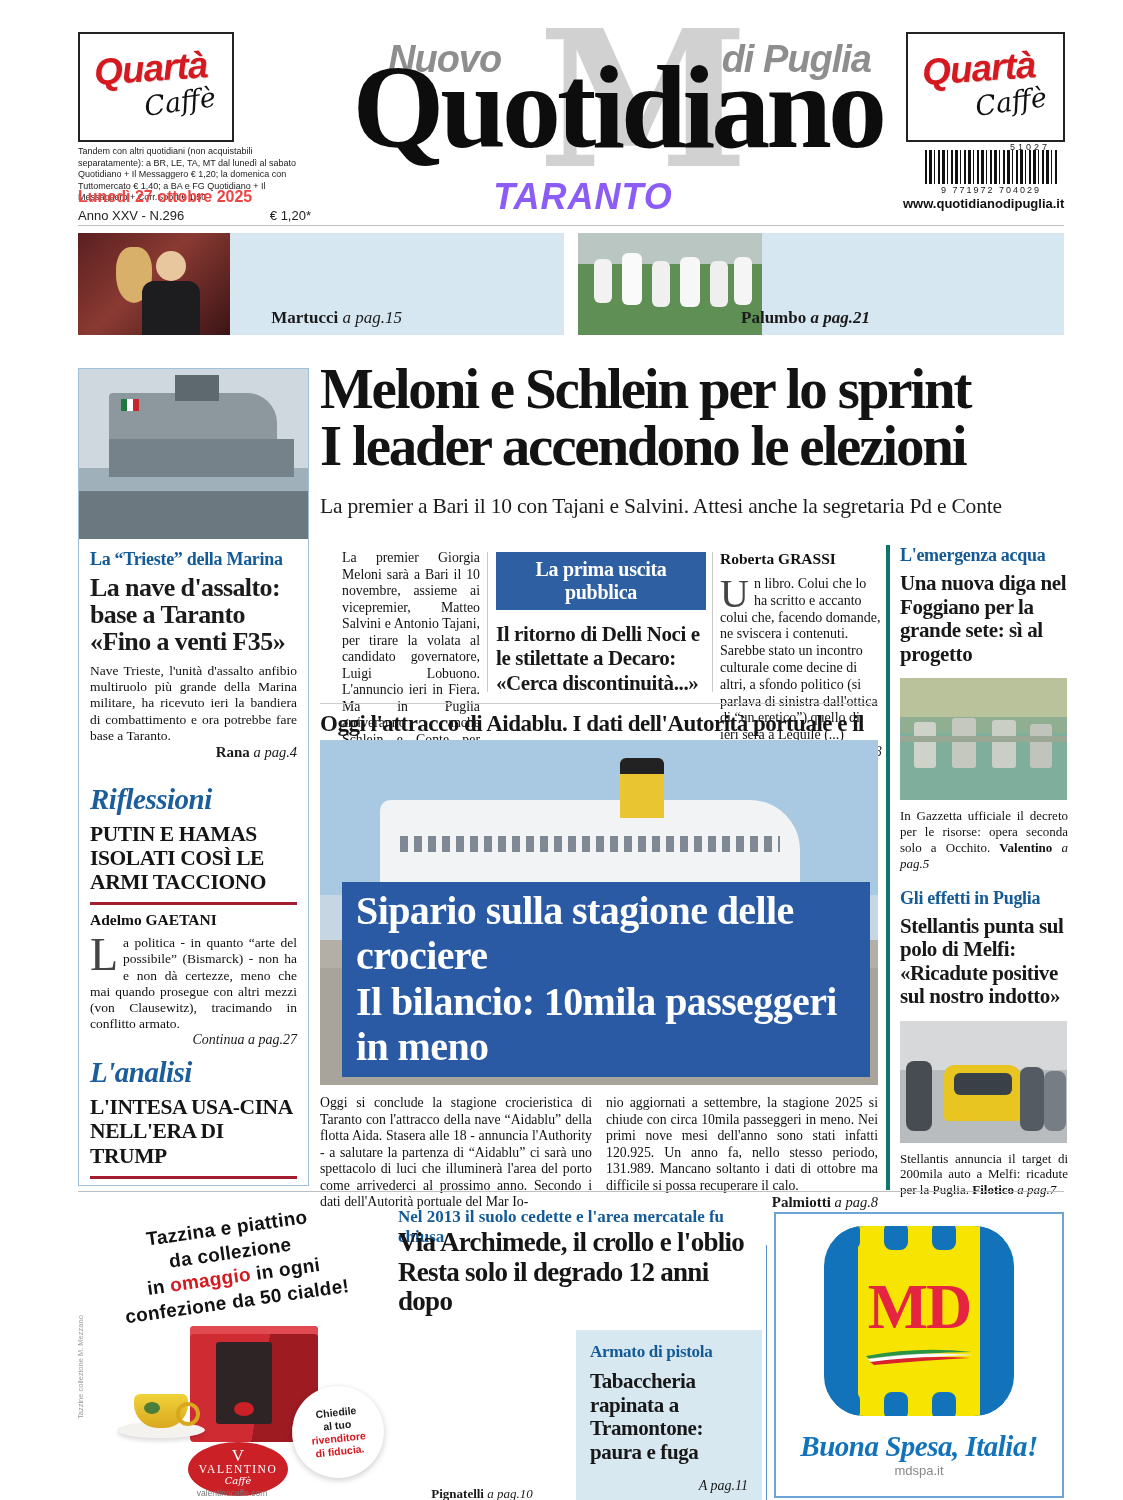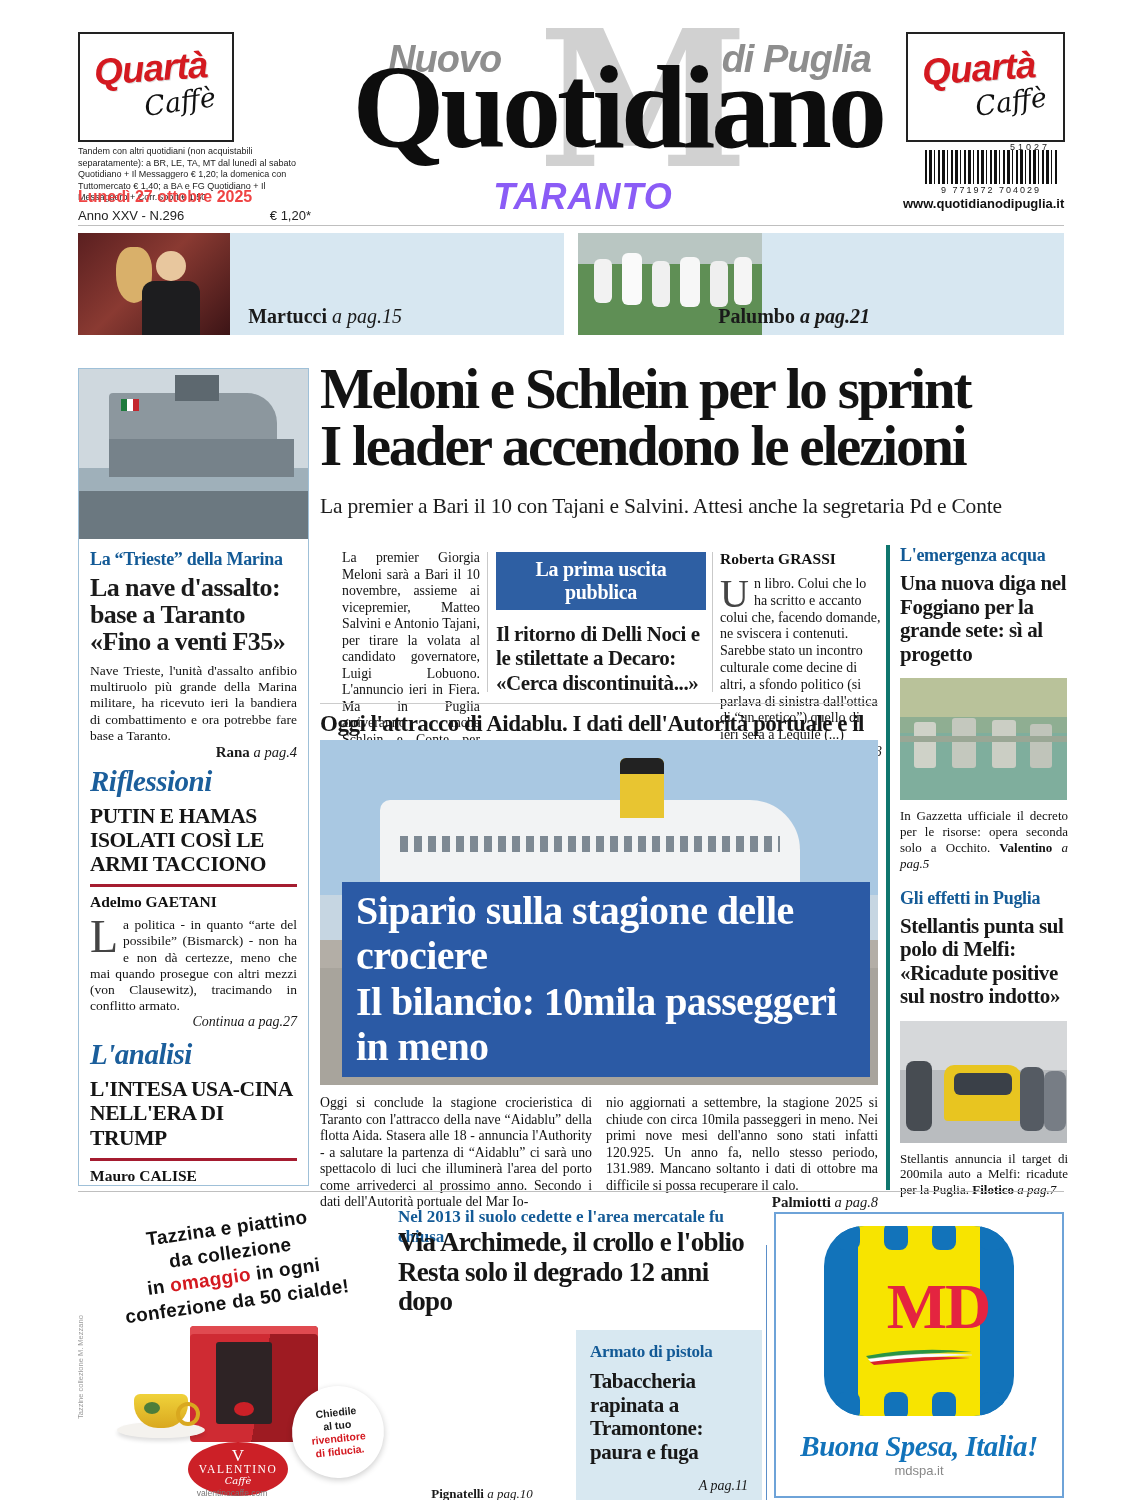--- a/index.html
+++ b/index.html
@@ -23,21 +23,21 @@
   .monogram{font-size:190px;font-weight:bold;color:#9a9a9a;opacity:.45;font-family:"DejaVu Serif",serif;}
   .nuovo{font-weight:bold;font-style:italic;font-size:38px;color:#8e8e8e;letter-spacing:-1px;}
   .qtitle{font-weight:bold;font-size:118px;letter-spacing:-4px;color:#0d0d0d;width:600px;text-align:right;}
   .taranto{font-weight:bold;font-style:italic;font-size:36px;color:#8b5cf6;letter-spacing:1px;}
   .barcode{height:34px;background:repeating-linear-gradient(90deg,#111 0 2px,#fff 2px 4px,#111 4px 7px,#fff 7px 9px,#111 9px 10px,#fff 10px 13px);}
   .bdigits{font-size:9px;letter-spacing:3px;color:#222;}
   .site{font-weight:bold;font-size:13px;color:#111;text-align:center;}
 
   
   .teaser{position:absolute;top:233px;height:102px;background:#d7e7f1;overflow:hidden;}
-  .t-byline{position:absolute;bottom:7px;font-size:20px;}
+  .t-byline{position:absolute;bottom:7px;font-size:17px;}
   .t-photo{position:absolute;top:0;right:0;height:102px;}
 
   
   .h1{font-weight:bold;font-size:57px;letter-spacing:-2.2px;line-height:1.0;color:#131313;}
   .deck{font-size:21.5px;letter-spacing:-0.2px;color:#1c1c1c;}
 
   
   #leftbox{left:78px;top:368px;width:231px;height:818px;border:1px solid #9fc0d8;box-sizing:border-box;overflow:hidden;}
   .lb-pad{padding:0 11px;}
   .kicker{font-weight:bold;font-size:18px;color:#135a96;letter-spacing:-0.3px;}
@@ -80,21 +80,21 @@
          transform:rotate(-6deg);display:flex;flex-direction:column;justify-content:center;}
   .badge .red{color:#d41920;}
   .vlogo{background:#cc2027;border-radius:50%;color:#fff;text-align:center;}
   .vlogo .vl-v{font-size:17px;line-height:14px;padding-top:7px;}
   .vlogo .vl-name{font-size:11.5px;letter-spacing:1.5px;}
   .vlogo .vl-sub{font-style:italic;font-size:10px;font-family:"DejaVu Serif",serif;}
   .mdlogo{background:#1273ba;border-radius:40px;position:relative;overflow:hidden;}
   .md-stripe{position:absolute;left:18%;width:64%;top:0;bottom:0;background:#f7e400;}
   .md-tab{position:absolute;width:24px;height:28px;background:#1273ba;border-radius:8px;}
   .md-word{position:absolute;width:100%;text-align:center;top:44px;font-weight:bold;font-size:64px;
-           color:#e42440;letter-spacing:-2px;font-family:"Liberation Serif",serif;padding-left:19px;}
+           color:#e42440;letter-spacing:-2px;font-family:"Liberation Serif",serif;}
   .md-slogan{font-weight:bold;font-style:italic;font-size:29px;color:#1273ba;text-align:center;letter-spacing:-0.5px;}
   .md-site{text-align:center;font-size:13px;color:#888;font-family:"Liberation Sans",sans-serif;}
   .vcredit{position:absolute;left:-2px;bottom:70px;transform:rotate(-90deg);transform-origin:left top;
            font-size:7.5px;color:#999;font-family:"Liberation Sans",sans-serif;}
 </style>
 </head>
 <body>
 
 <div id="page">
 
@@ -171,21 +171,21 @@
       <div style="position:absolute;left:30px;top:70px;width:185px;height:38px;background:#76828a;"></div>
       <div style="position:absolute;left:96px;top:6px;width:44px;height:26px;background:#5d686f;"></div>
       <div style="position:absolute;left:42px;top:30px;width:18px;height:12px;background:linear-gradient(90deg,#1e7a3c 0 33%,#fff 33% 66%,#c3262d 66%);"></div>
     </div>
     <div class="lb-pad">
       <div class="kicker" style="margin:10px 0 4px;">La “Trieste” della Marina</div>
       <div class="lb-h">La nave d'assalto: base a Taranto «Fino a venti F35»</div>
       <div class="body" style="margin-top:8px;">Nave Trieste, l'unità d'assalto anfibio multiruolo più grande della Marina militare, ha ricevuto ieri la bandiera di combattimento e ora potrebbe fare base a Taranto.</div>
       <div class="byline-r"><b>Rana</b> <i>a pag.4</i></div>
 
-      <div class="section-it" style="margin-top:4px;">Riflessioni</div>
+      <div class="section-it" style="margin-top:22px;">Riflessioni</div>
       <div class="caps-h" style="margin-top:6px;">PUTIN E HAMAS ISOLATI COSÌ LE ARMI TACCIONO</div>
       <div class="redrule" style="margin:8px 0 6px;"></div>
       <div class="author">Adelmo GAETANI</div>
       <div class="body" style="margin-top:6px;">
         <span class="drop">L</span><span>a politica - in quanto “arte del possibile” (Bismarck) - non ha e non dà certezze, meno che mai quando prosegue con altri mezzi (von Clausewitz), tracimando in conflitto armato.</span>
       </div>
       <div class="more">Continua a pag.27</div>
 
       <div class="section-it" style="margin-top:8px;">L'analisi</div>
       <div class="caps-h" style="margin-top:6px;">L'INTESA USA-CINA NELL'ERA DI TRUMP</div>

